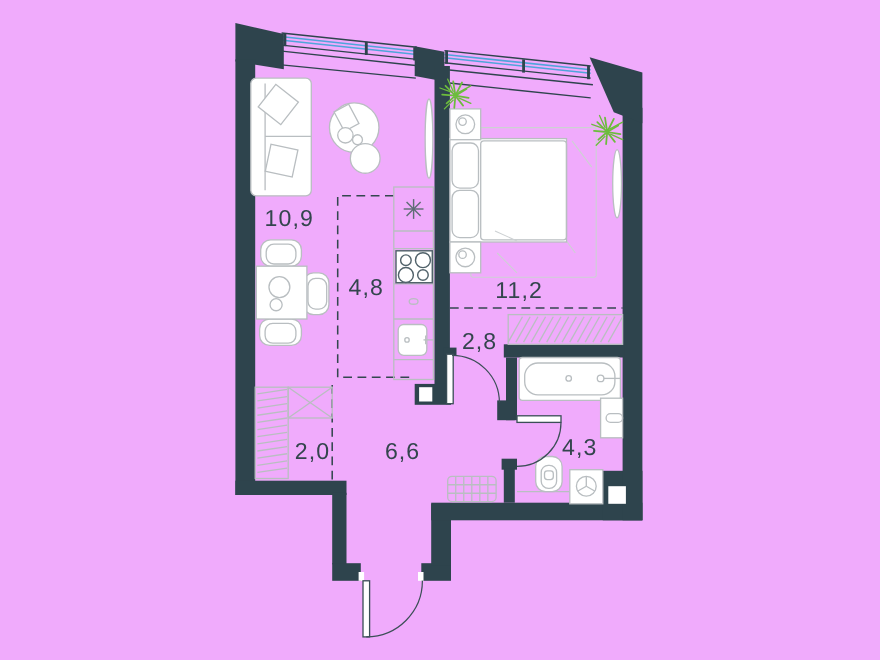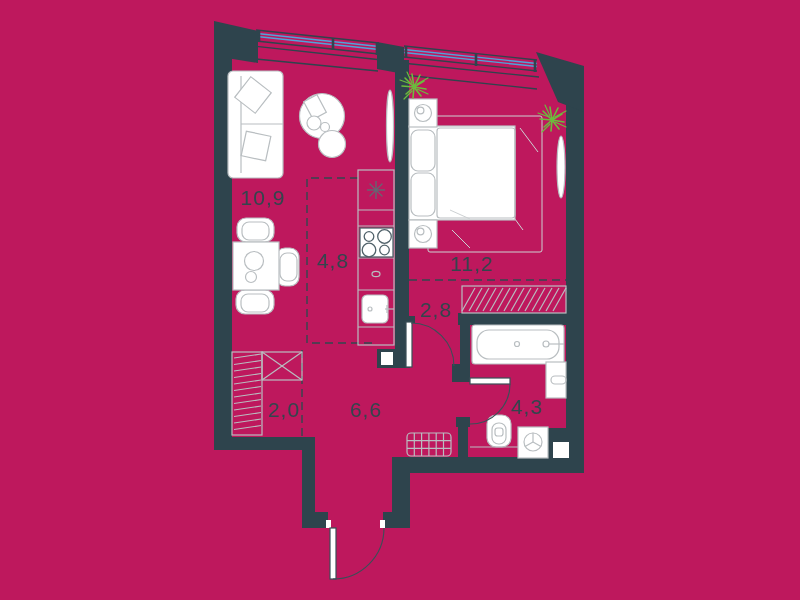--- a/index.html
+++ b/index.html
@@ -1,16 +1,16 @@
 <!DOCTYPE html>
 <html><head>
 <meta charset="utf-8">
 <style>
   html,body{margin:0;padding:0;background:#ffffff;}
-  .stage{width:800px;height:600px;position:relative;background:#be185d;overflow:hidden;}
+  .stage{width:800px;height:600px;position:relative;background:#f0abfc;overflow:hidden;}
   svg{display:block;}
   .wall{fill:#2e444d;stroke:none;}
   .notch{fill:#ffffff;stroke:none;}
   .thin{stroke:#2e444d;stroke-width:1.3;fill:none;}
   .tick{stroke:#2e444d;stroke-width:2.6;fill:none;}
   .glass{stroke:#4fa5da;stroke-width:1.4;fill:none;}
   .dash{stroke:#33474f;stroke-width:1.4;fill:none;stroke-dasharray:8 5;}
   .furn{stroke:#b9bec1;stroke-width:1.2;fill:#ffffff;}
   .furnl{stroke:#b9bec1;stroke-width:1.2;fill:none;}
   .furnfaint{stroke:#cdd1d3;stroke-width:1;fill:none;}

